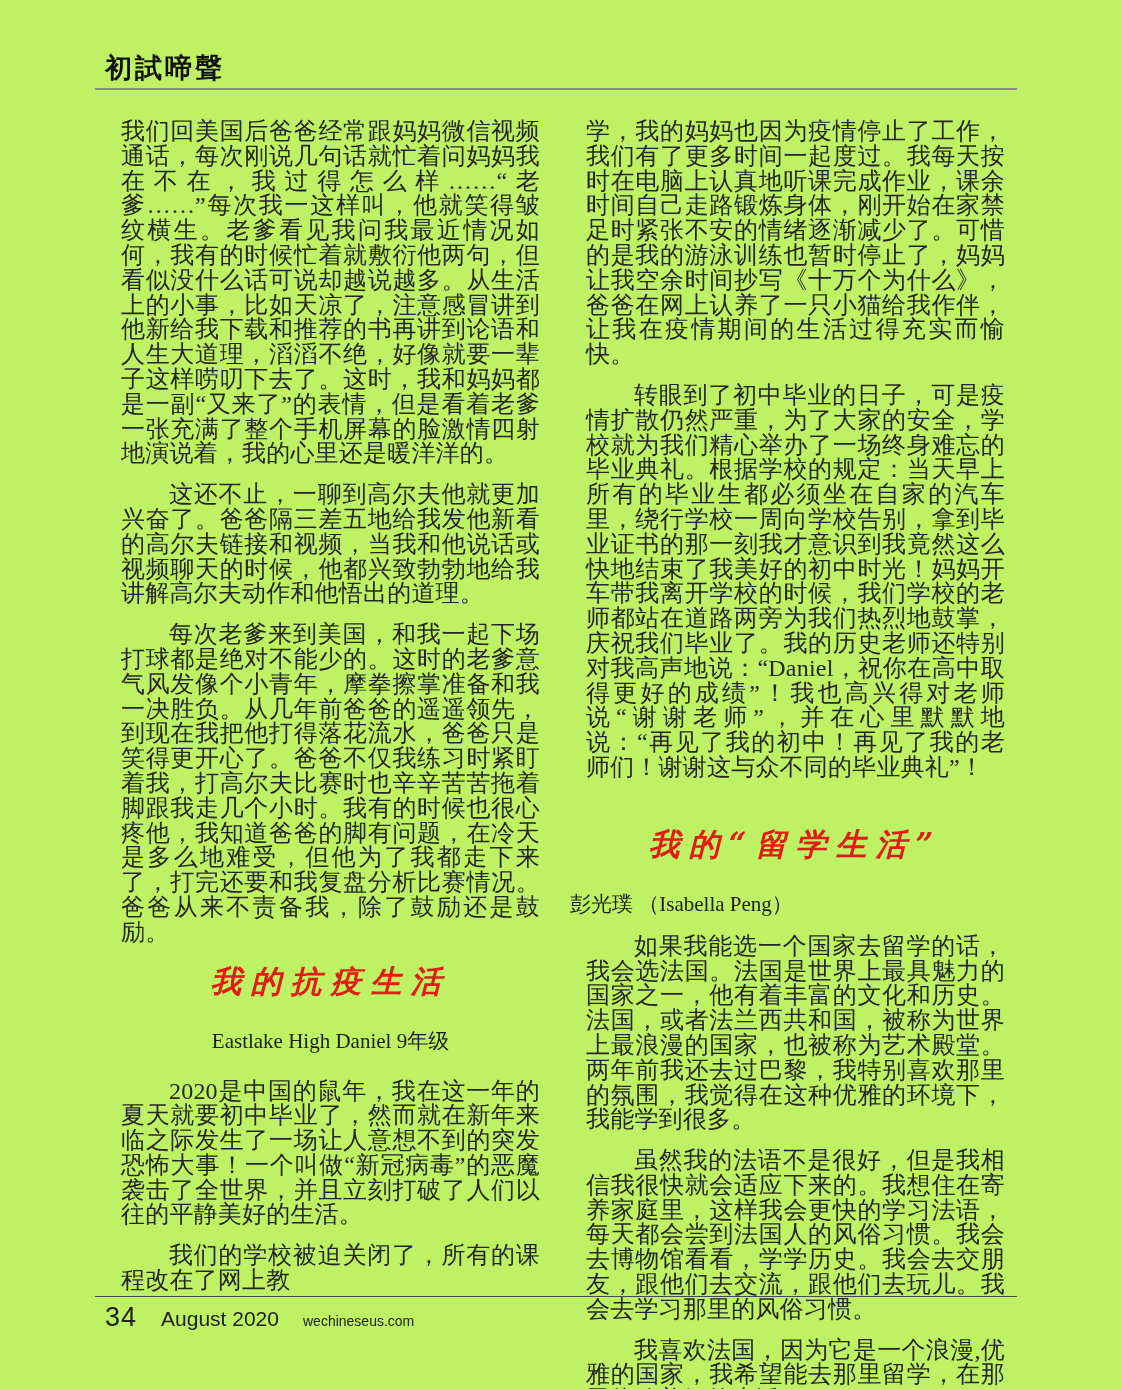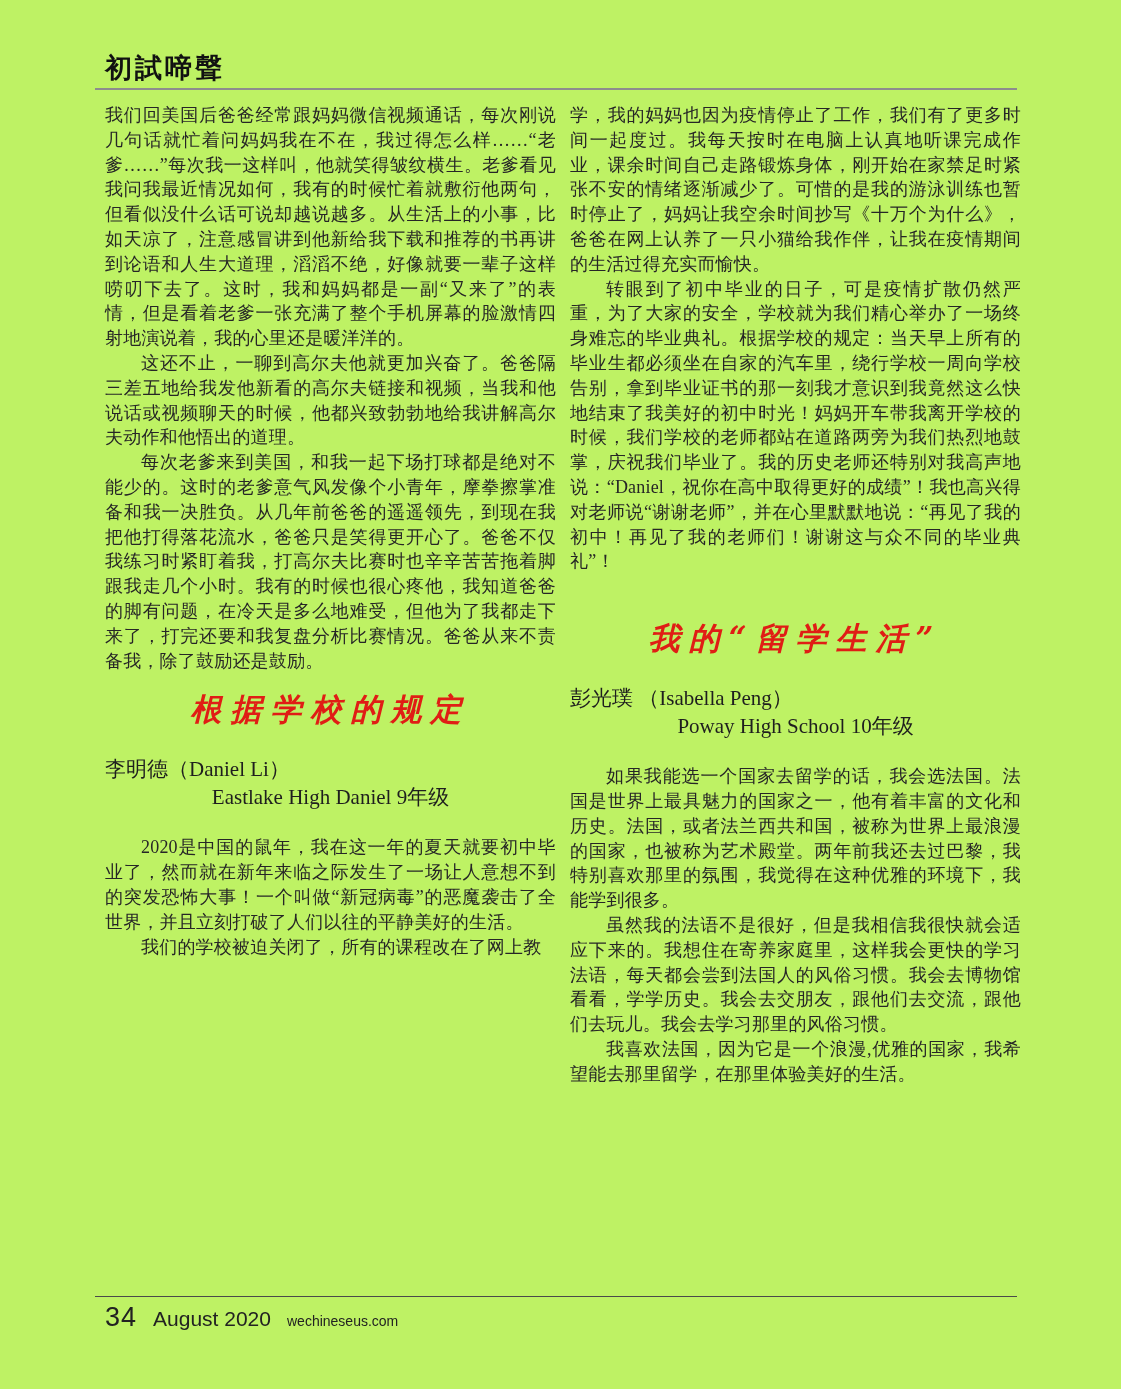--- a/index.html
+++ b/index.html
@@ -25,23 +25,23 @@
   }
 
   
   .columns {
     position: absolute; left: 105px; top: 103px; width: 916px;
     display: flex; gap: 14px; align-items: flex-start;
   }
   .col { width: 451px; }
 
   .para {
-    font-size: 18px; line-height: 24.8px;
+    font-size: 24px; line-height: 24.8px;
     text-align: justify; text-justify: inter-ideograph;
-    margin: 0;
+    margin: 16px;
     letter-spacing: 0.2px;
   }
   .para.indent { text-indent: 2em; }
 
   .article-title {
     text-align: center;
     color: #e01d15;
     font-size: 31px; font-weight: bold; font-style: italic;
     letter-spacing: 9px;
     margin: 16px 0 24px 0;
@@ -59,54 +59,52 @@
     margin: 0 0 24px 0; color: #1e1e1e;
   }
 
   
   .rule-bottom {
     position: absolute; left: 95px; width: 922px; top: 1296px;
     border-top: 1.5px solid #4a4a4a; height: 0;
   }
   .footer {
     position: absolute; left: 105px; top: 1302px;
-    display: flex; align-items: baseline; gap: 16px;
+    display: flex; align-items: baseline; gap: 24px;
     font-family: "Liberation Sans", sans-serif; color: #222222;
   }
   .footer .page-num { font-size: 27px; letter-spacing: 1px; }
   .footer .issue    { font-size: 21px; }
   .footer .site     { font-size: 14px; }
 </style>
 </head>
 <body>
 
 <div class="page">
 
   <div class="masthead">初試啼聲</div>
   <div class="rule-top"></div>
 
   <div class="columns">
 
     <div class="col col-left">
       <p class="para">我们回美国后爸爸经常跟妈妈微信视频通话，每次刚说几句话就忙着问妈妈我在不在，我过得怎么样……“老爹……”每次我一这样叫，他就笑得皱纹横生。老爹看见我问我最近情况如何，我有的时候忙着就敷衍他两句，但看似没什么话可说却越说越多。从生活上的小事，比如天凉了，注意感冒讲到他新给我下载和推荐的书再讲到论语和人生大道理，滔滔不绝，好像就要一辈子这样唠叨下去了。这时，我和妈妈都是一副“又来了”的表情，但是看着老爹一张充满了整个手机屏幕的脸激情四射地演说着，我的心里还是暖洋洋的。</p>
       <p class="para indent">这还不止，一聊到高尔夫他就更加兴奋了。爸爸隔三差五地给我发他新看的高尔夫链接和视频，当我和他说话或视频聊天的时候，他都兴致勃勃地给我讲解高尔夫动作和他悟出的道理。</p>
       <p class="para indent">每次老爹来到美国，和我一起下场打球都是绝对不能少的。这时的老爹意气风发像个小青年，摩拳擦掌准备和我一决胜负。从几年前爸爸的遥遥领先，到现在我把他打得落花流水，爸爸只是笑得更开心了。爸爸不仅我练习时紧盯着我，打高尔夫比赛时也辛辛苦苦拖着脚跟我走几个小时。我有的时候也很心疼他，我知道爸爸的脚有问题，在冷天是多么地难受，但他为了我都走下来了，打完还要和我复盘分析比赛情况。爸爸从来不责备我，除了鼓励还是鼓励。</p>
-      <div class="article-title">根据学校的规定</div>
-      <div class="byline">李明德（Daniel Li）</div>
+      <div class="article-title">我的抗疫生活</div>
       <div class="school">Eastlake High Daniel  9年级</div>
       <p class="para indent">2020是中国的鼠年，我在这一年的夏天就要初中毕业了，然而就在新年来临之际发生了一场让人意想不到的突发恐怖大事！一个叫做“新冠病毒”的恶魔袭击了全世界，并且立刻打破了人们以往的平静美好的生活。</p>
       <p class="para indent">我们的学校被迫关闭了，所有的课程改在了网上教</p>
     </div>
 
     <div class="col col-right">
       <p class="para">学，我的妈妈也因为疫情停止了工作，我们有了更多时间一起度过。我每天按时在电脑上认真地听课完成作业，课余时间自己走路锻炼身体，刚开始在家禁足时紧张不安的情绪逐渐减少了。可惜的是我的游泳训练也暂时停止了，妈妈让我空余时间抄写《十万个为什么》，爸爸在网上认养了一只小猫给我作伴，让我在疫情期间的生活过得充实而愉快。</p>
       <p class="para indent">转眼到了初中毕业的日子，可是疫情扩散仍然严重，为了大家的安全，学校就为我们精心举办了一场终身难忘的毕业典礼。根据学校的规定：当天早上所有的毕业生都必须坐在自家的汽车里，绕行学校一周向学校告别，拿到毕业证书的那一刻我才意识到我竟然这么快地结束了我美好的初中时光！妈妈开车带我离开学校的时候，我们学校的老师都站在道路两旁为我们热烈地鼓掌，庆祝我们毕业了。我的历史老师还特别对我高声地说：“Daniel，祝你在高中取得更好的成绩”！我也高兴得对老师说“谢谢老师”，并在心里默默地说：“再见了我的初中！再见了我的老师们！谢谢这与众不同的毕业典礼”！</p>
       <div class="article-title">我的“留学生活”</div>
       <div class="byline">彭光璞 （Isabella Peng）</div>
-      <div class="school">Poway High School 10年级</div>
       <p class="para indent">如果我能选一个国家去留学的话，我会选法国。法国是世界上最具魅力的国家之一，他有着丰富的文化和历史。法国，或者法兰西共和国，被称为世界上最浪漫的国家，也被称为艺术殿堂。两年前我还去过巴黎，我特别喜欢那里的氛围，我觉得在这种优雅的环境下，我能学到很多。</p>
       <p class="para indent">虽然我的法语不是很好，但是我相信我很快就会适应下来的。我想住在寄养家庭里，这样我会更快的学习法语，每天都会尝到法国人的风俗习惯。我会去博物馆看看，学学历史。我会去交朋友，跟他们去交流，跟他们去玩儿。我会去学习那里的风俗习惯。</p>
       <p class="para indent">我喜欢法国，因为它是一个浪漫,优雅的国家，我希望能去那里留学，在那里体验美好的生活。</p>
     </div>
 
   </div>
 
   <div class="rule-bottom"></div>
   <div class="footer">
     <span class="page-num">34</span>

